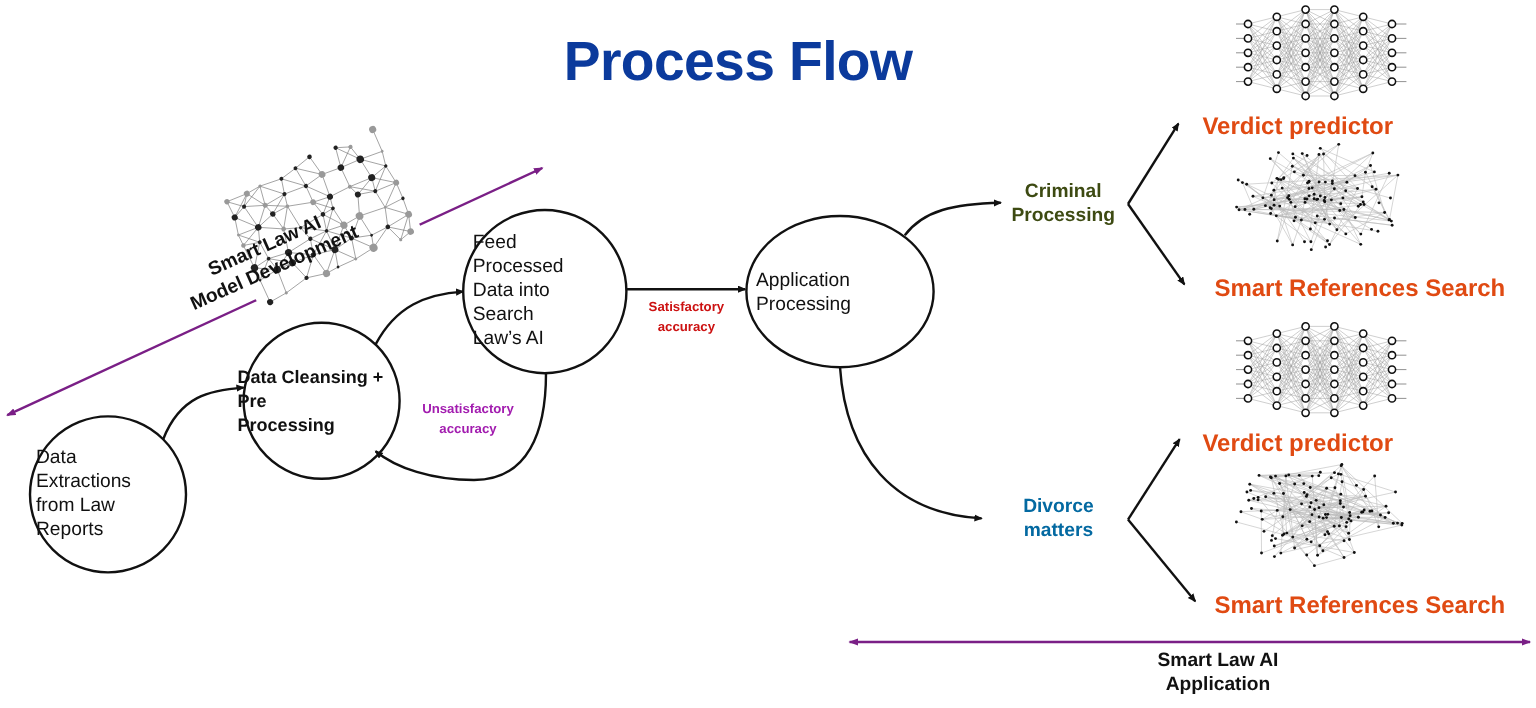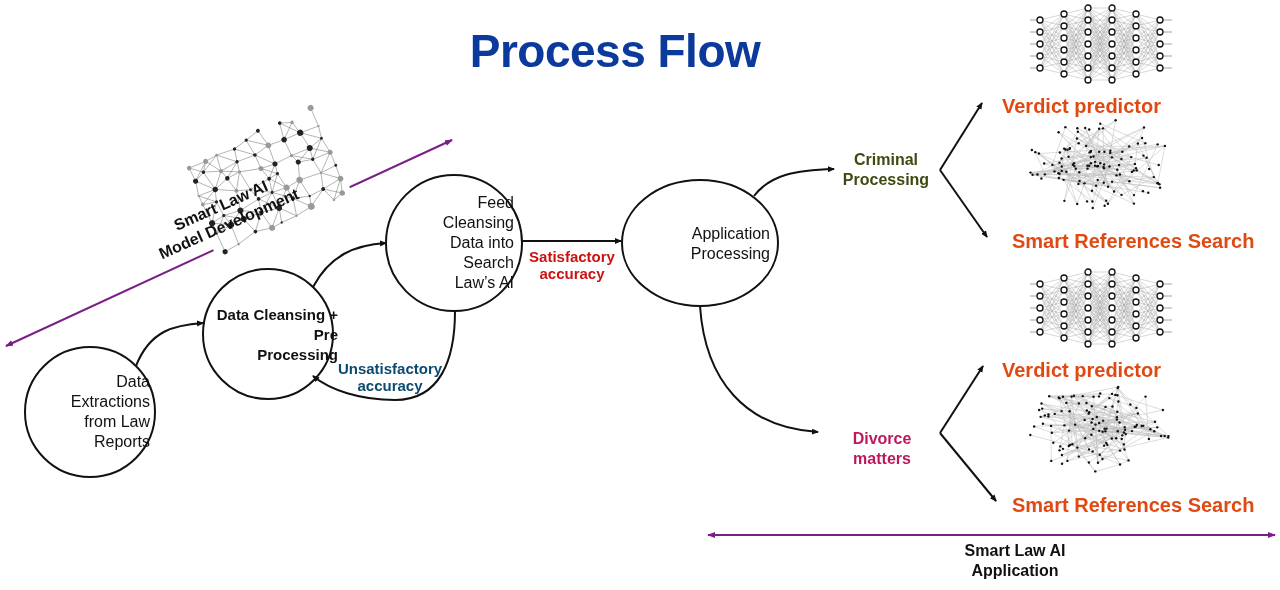--- a/index.html
+++ b/index.html
@@ -1,20 +1,20 @@
 <!DOCTYPE html>
 <html><head>
 <meta charset="utf-8">
 <style>
   html, body { margin:0; padding:0; background:#ffffff; }
   body { width:1280px; height:590px; position:relative; overflow:hidden; font-family:"Liberation Sans", sans-serif; }
   svg#diagram { position:absolute; left:0; top:0; }
   .title { position:absolute; left:0; width:1230px; top:24px; text-align:center; font-size:46px; font-weight:bold; color:#0b3a9c; letter-spacing:-0.5px; }
-  .node-text { position:absolute; text-align:right; color:#111; font-size:16px; line-height:20px; }
-  .edge-label { position:absolute; text-align:center; font-weight:bold; font-size:15px; line-height:17px; }
+  .node-text { position:absolute; text-align:left; color:#111; font-size:16px; line-height:20px; }
+  .edge-label { position:absolute; text-align:center; font-weight:bold; font-size:11px; line-height:17px; }
   .cat-label { position:absolute; text-align:center; font-weight:bold; font-size:16px; line-height:20px; }
   .out-label { position:absolute; font-weight:bold; font-size:20px; white-space:nowrap; }
   .phase-label { position:absolute; text-align:center; font-weight:bold; font-size:16px; line-height:20px; color:#111; }
 </style>
 </head>
 <body>
 
 <svg id="diagram" width="1280" height="590" viewBox="0 0 1280 590">
   <defs>
     <marker id="arrowBlack" markerWidth="8" markerHeight="8" refX="6" refY="3" orient="auto" markerUnits="userSpaceOnUse">
@@ -1327,44 +1327,44 @@
   <div>from Law</div>
   <div>Reports</div>
 </div>
 <div class="node-text" style="left:198px; top:305px; width:140px; font-size:15px;font-weight:bold;">
   <div>Data Cleansing +</div>
   <div>Pre</div>
   <div>Processing</div>
 </div>
 <div class="node-text" style="left:394px; top:193px; width:120px;">
   <div>Feed</div>
-  <div>Cleansing</div>
+  <div>Processed</div>
   <div>Data into</div>
   <div>Search</div>
   <div>Law’s AI</div>
 </div>
 <div class="node-text" style="left:630px; top:224px; width:140px;">
   <div>Application</div>
   <div>Processing</div>
 </div>
 
 <div class="edge-label" style="left:522px; top:248px; width:100px; color:#cc1111;">
   <div>Satisfactory</div>
   <div>accuracy</div>
 </div>
-<div class="edge-label" style="left:335px; top:360px; width:110px; color:#0c4a6e;">
+<div class="edge-label" style="left:335px; top:333px; width:110px; color:#a21caf;">
   <div>Unsatisfactory</div>
   <div>accuracy</div>
 </div>
 
 <div class="cat-label" style="left:836px; top:150px; width:100px; color:#3d4a12;">
   <div>Criminal</div>
   <div>Processing</div>
 </div>
-<div class="cat-label" style="left:832px; top:429px; width:100px; color:#be185d;">
+<div class="cat-label" style="left:832px; top:413px; width:100px; color:#0369a1;">
   <div>Divorce</div>
   <div>matters</div>
 </div>
 
 <div class="out-label" style="left:1002px; top:95px; color:#e04a12;">Verdict predictor</div>
 <div class="out-label" style="left:1012px; top:230px; color:#e04a12;">Smart References Search</div>
 <div class="out-label" style="left:1002px; top:359px; color:#e04a12;">Verdict predictor</div>
 <div class="out-label" style="left:1012px; top:494px; color:#e04a12;">Smart References Search</div>
 
 <div class="phase-label" style="left:930px; top:541px; width:170px;">

